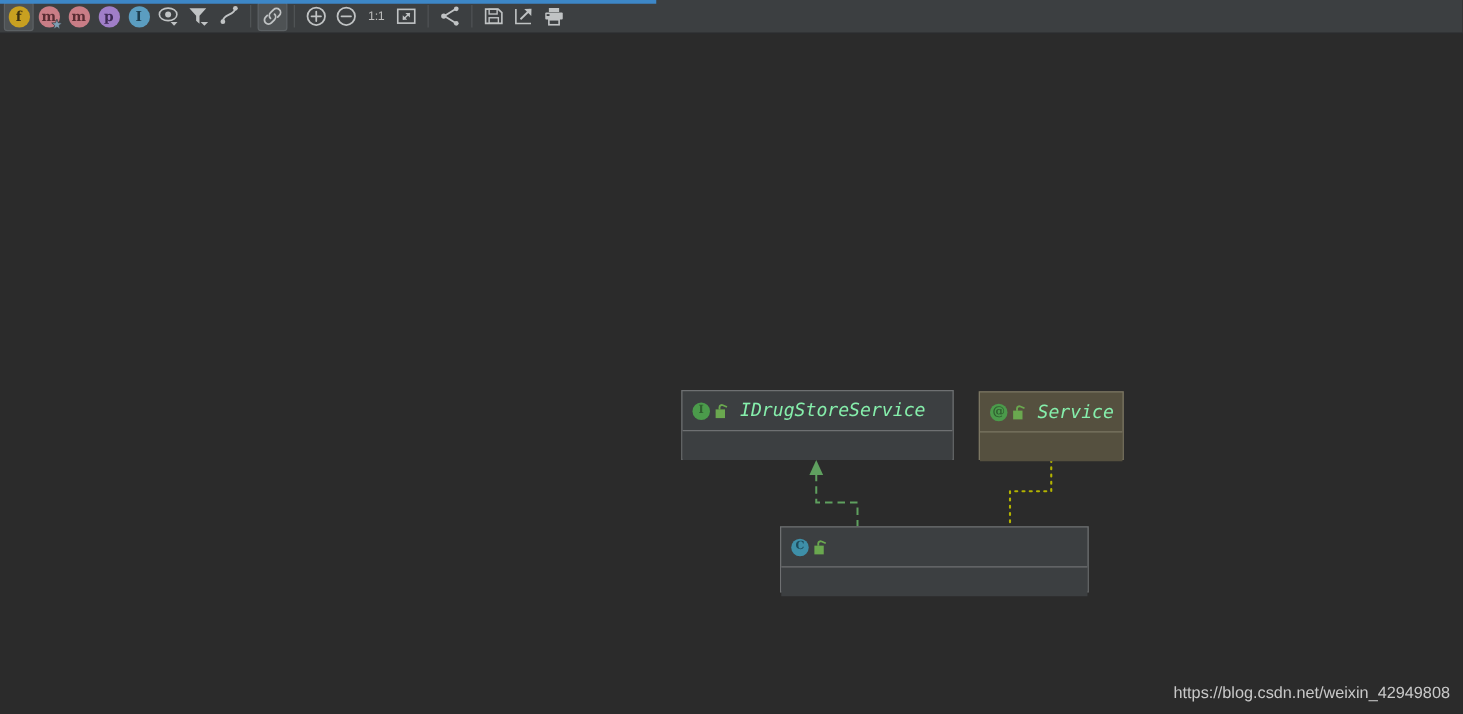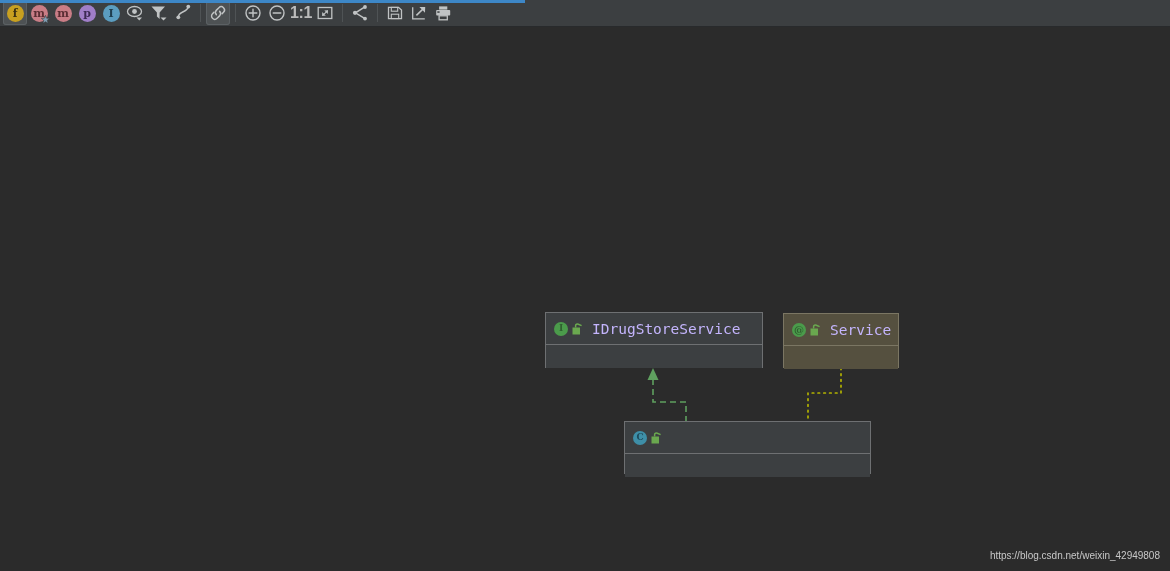--- a/index.html
+++ b/index.html
@@ -82,22 +82,22 @@
 
   .star-badge {
     position: absolute;
     right: 1px; bottom: 1px;
     width: 9px; height: 9px;
   }
 
   .ratio-label {
     color: #bbbbbb;
     font-family: "Liberation Sans", sans-serif;
-    font-size: 16px;
-    font-weight: bold;
+    font-size: 10px;
+    font-weight: normal;
     letter-spacing: -0.3px;
   }
 
   
   #canvas {
     position: absolute;
     left: 0; top: 27px;
     width: 1170px;
     height: 544px;
     background: #2b2b2b;
@@ -123,23 +123,24 @@
     box-sizing: border-box;
   }
   .node-default { background: #3c3f41; }
   .node-default .uml-body { background: #3c3f41; }
   .node-annot { background: #55503f; border-color: #7b7663; }
   .node-annot .uml-body { background: #55503f; border-top-color: #7b7663; }
 
   .uml-title {
     font-family: "DejaVu Sans Mono", monospace;
     font-size: 14.5px;
-    color: #c4b5fd;
+    color: #86efac;
     letter-spacing: 0px;
     white-space: nowrap;
+    font-style: italic;
   }
 
   
   .kind-icon {
     width: 14px; height: 14px;
     border-radius: 50%;
     display: flex;
     align-items: center;
     justify-content: center;
     font-family: "DejaVu Serif", serif;
@@ -158,21 +159,21 @@
     margin-right: 9px;
     flex: 0 0 auto;
   }
 
   
   #watermark {
     position: absolute;
     right: 10px;
     bottom: 10px;
     font-family: "Liberation Sans", sans-serif;
-    font-size: 10px;
+    font-size: 13px;
     color: #c8c8c8;
     white-space: nowrap;
   }
 
   svg { display: block; }
 </style>
 </head>
 <body>
 
 <div id="progress-bar"></div>

